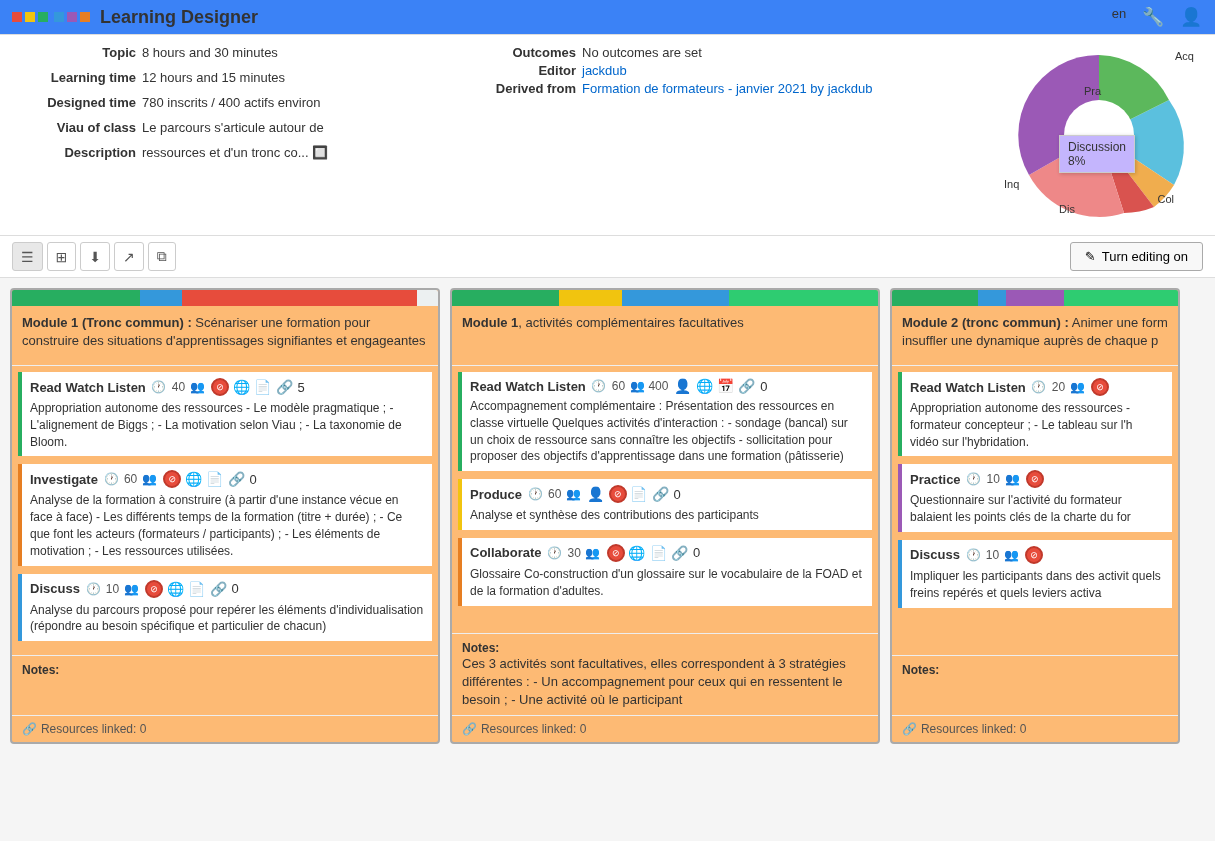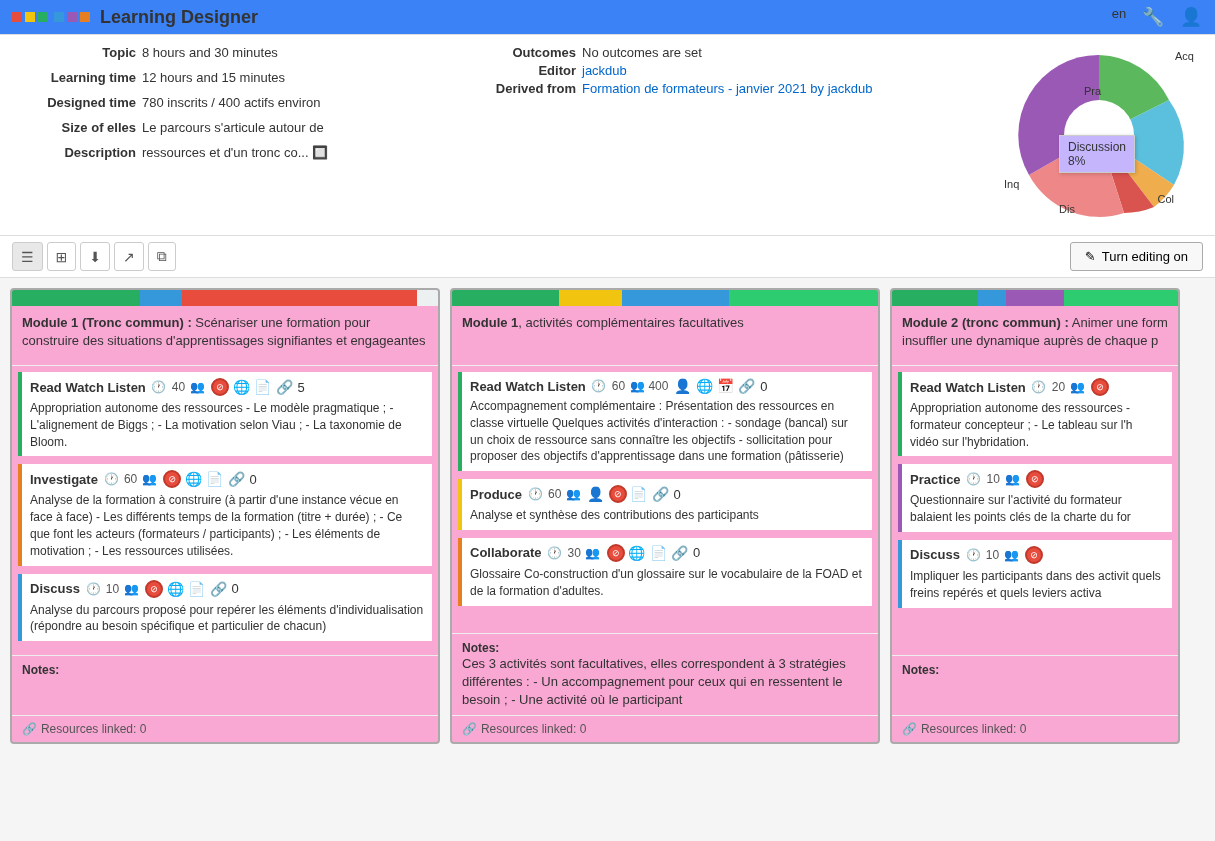--- a/index.html
+++ b/index.html
@@ -30,21 +30,21 @@
 
     
     .toolbar { background: #fff; border-bottom: 1px solid #ddd; padding: 6px 12px; display: flex; align-items: center; justify-content: space-between; }
     .toolbar-left { display: flex; gap: 4px; }
     .toolbar-btn { border: 1px solid #ccc; background: #fff; padding: 5px 8px; cursor: pointer; border-radius: 3px; font-size: 14px; color: #555; }
     .toolbar-btn.active { background: #e8e8e8; }
     .turn-editing-btn { border: 1px solid #aaa; background: #f8f8f8; padding: 6px 14px; cursor: pointer; border-radius: 3px; font-size: 13px; display: flex; align-items: center; gap: 6px; }
 
     
     .columns-area { display: flex; gap: 0; padding: 10px; gap: 10px; overflow-x: auto; }
-    .column { border: 2px solid #aaa; border-radius: 4px; background: #f9a8d4; width: 430px; min-width: 430px; display: flex; flex-direction: column; overflow: hidden; }
+    .column { border: 2px solid #aaa; border-radius: 4px; background: #fdba74; width: 430px; min-width: 430px; display: flex; flex-direction: column; overflow: hidden; }
     .column-header { height: 16px; display: flex; }
     .col-bar { height: 16px; }
 
     .column-title { padding: 8px 10px; font-size: 13px; line-height: 1.4; min-height: 60px; border-bottom: 1px solid #eee; overflow: hidden; max-height: 75px; }
     .column-title b { font-weight: bold; }
 
     .column-body { flex: 1; overflow-y: auto; padding: 6px; }
     .activity-block { margin-bottom: 8px; border-left: 4px solid #ccc; background: #fff; padding: 6px 8px; }
     .activity-header { display: flex; align-items: center; gap: 6px; flex-wrap: wrap; margin-bottom: 4px; }
     .activity-type { font-weight: bold; font-size: 13px; }
@@ -98,21 +98,21 @@
     </div>
     <div class="info-row">
       <span class="info-label">Learning time</span>
       <span class="info-value">12 hours and 15 minutes</span>
     </div>
     <div class="info-row">
       <span class="info-label">Designed time</span>
       <span class="info-value">780 inscrits / 400 actifs environ</span>
     </div>
     <div class="info-row">
-      <span class="info-label">Size of elles</span>
+      <span class="info-label">Viau of class</span>
       <span class="info-value">Le parcours s'articule autour de</span>
     </div>
     <div class="info-row">
       <span class="info-label">Description</span>
       <span class="info-value">
         <span>ressources et d'un tronc co...</span>
         <span style="color:#0066cc; cursor:pointer;"> 🔲</span>
       </span>
     </div>
   </div>

